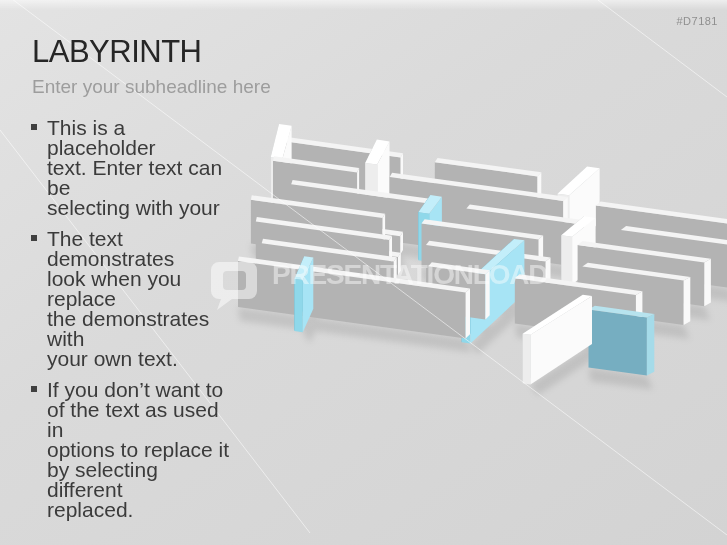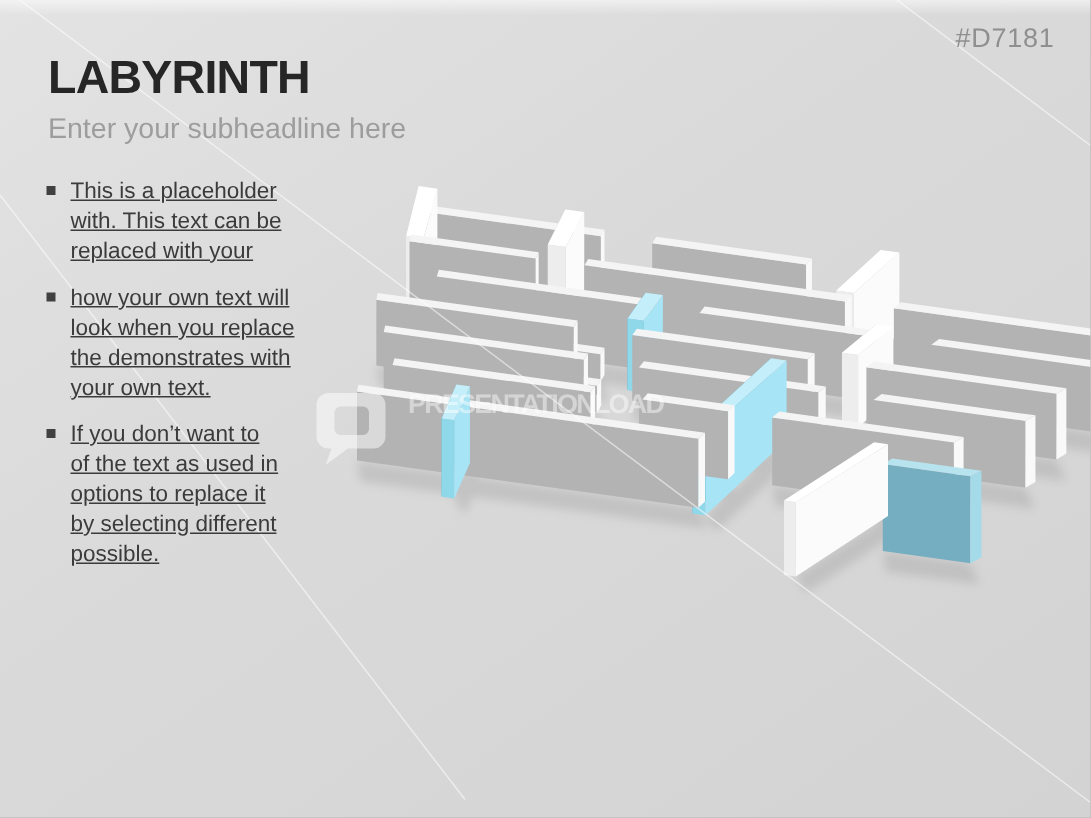--- a/index.html
+++ b/index.html
@@ -3,30 +3,30 @@
 <meta charset="utf-8">
 <style>
   html,body{margin:0;padding:0;background:#bfbfbf;}
   .slide{
     position:relative;width:727px;height:545px;overflow:hidden;
     background:linear-gradient(145deg,#e3e3e3 0%,#dadada 40%,#d3d3d3 100%);
     font-family:"Liberation Sans",sans-serif;
   }
   .top-sheen{position:absolute;top:0;left:0;right:0;height:10px;
     background:linear-gradient(180deg,rgba(255,255,255,.55),rgba(255,255,255,0));}
-  .product-code{position:absolute;top:15px;right:24px;font-size:18px;color:#8f8f8f;letter-spacing:.5px;}
-  .title{position:absolute;left:32px;top:34px;margin:0;font-size:31px;font-weight:700;
+  .product-code{position:absolute;top:15px;right:9px;font-size:11px;color:#8f8f8f;letter-spacing:.5px;}
+  .title{position:absolute;left:32px;top:34px;margin:0;font-size:31px;font-weight:400;
     color:#262626;letter-spacing:-.5px;}
   .subheadline{position:absolute;left:32px;top:76px;font-size:19px;color:#9d9d9d;}
   .bullets{position:absolute;left:31px;top:118px;width:200px;list-style:none;margin:0;padding:0;}
   .bullet{position:relative;padding-left:16px;margin-bottom:11px;
-    font-size:15px;line-height:20px;color:#3b3b3b;text-decoration:underline;}
+    font-size:21px;line-height:20px;color:#3b3b3b;}
   .bullet .marker{position:absolute;left:0;top:6px;width:6px;height:6px;background:#404040;}
   svg.layer{position:absolute;left:0;top:0;pointer-events:none;}
-  .wm-text{position:absolute;left:258px;top:259px;font-size:18px;font-weight:700;
+  .wm-text{position:absolute;left:258px;top:259px;font-size:28px;font-weight:700;
     letter-spacing:-1.2px;color:rgba(255,255,255,.45);white-space:nowrap;padding-left:14px;}
 </style>
 </head>
 <body>
 
 <div class="slide">
 
   <svg class="layer" id="maze-svg" width="727" height="545" viewBox="0 0 727 545">
     <defs>
       <filter id="mblur" x="-30%" y="-30%" width="160%" height="160%">
@@ -180,33 +180,33 @@
   <div class="top-sheen"></div>
 
   <div class="product-code">#D7181</div>
   <h1 class="title">LABYRINTH</h1>
   <div class="subheadline">Enter your subheadline here</div>
 
   <ul class="bullets" id="bullet-list">
       <li class="bullet">
         <span class="marker"></span>
         <div>This is a placeholder</div>
-        <div>with. This text can be</div>
-        <div>replaced with your</div>
+        <div>text. Enter text can be</div>
+        <div>selecting with your</div>
       </li>
       <li class="bullet">
         <span class="marker"></span>
-        <div>how your own text will</div>
+        <div>The text demonstrates</div>
         <div>look when you replace</div>
         <div>the demonstrates with</div>
         <div>your own text.</div>
       </li>
       <li class="bullet">
         <span class="marker"></span>
         <div>If you don’t want to</div>
         <div>of the text as used in</div>
         <div>options to replace it</div>
         <div>by selecting different</div>
-        <div>possible.</div>
+        <div>replaced.</div>
       </li>
     </ul>
 
 </div>
 
 </body></html>

